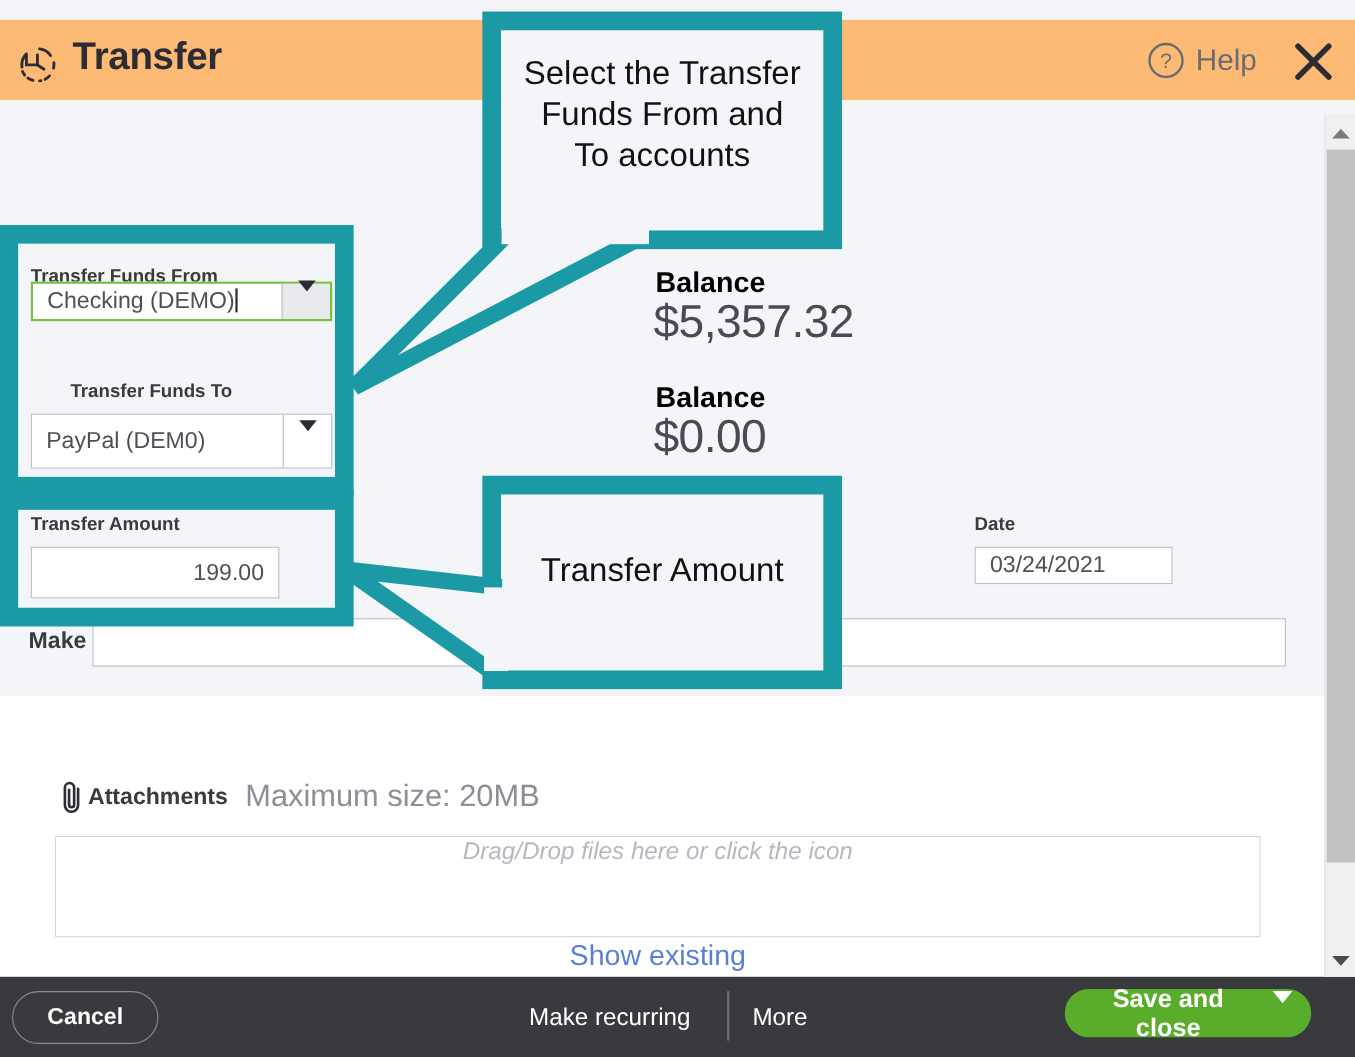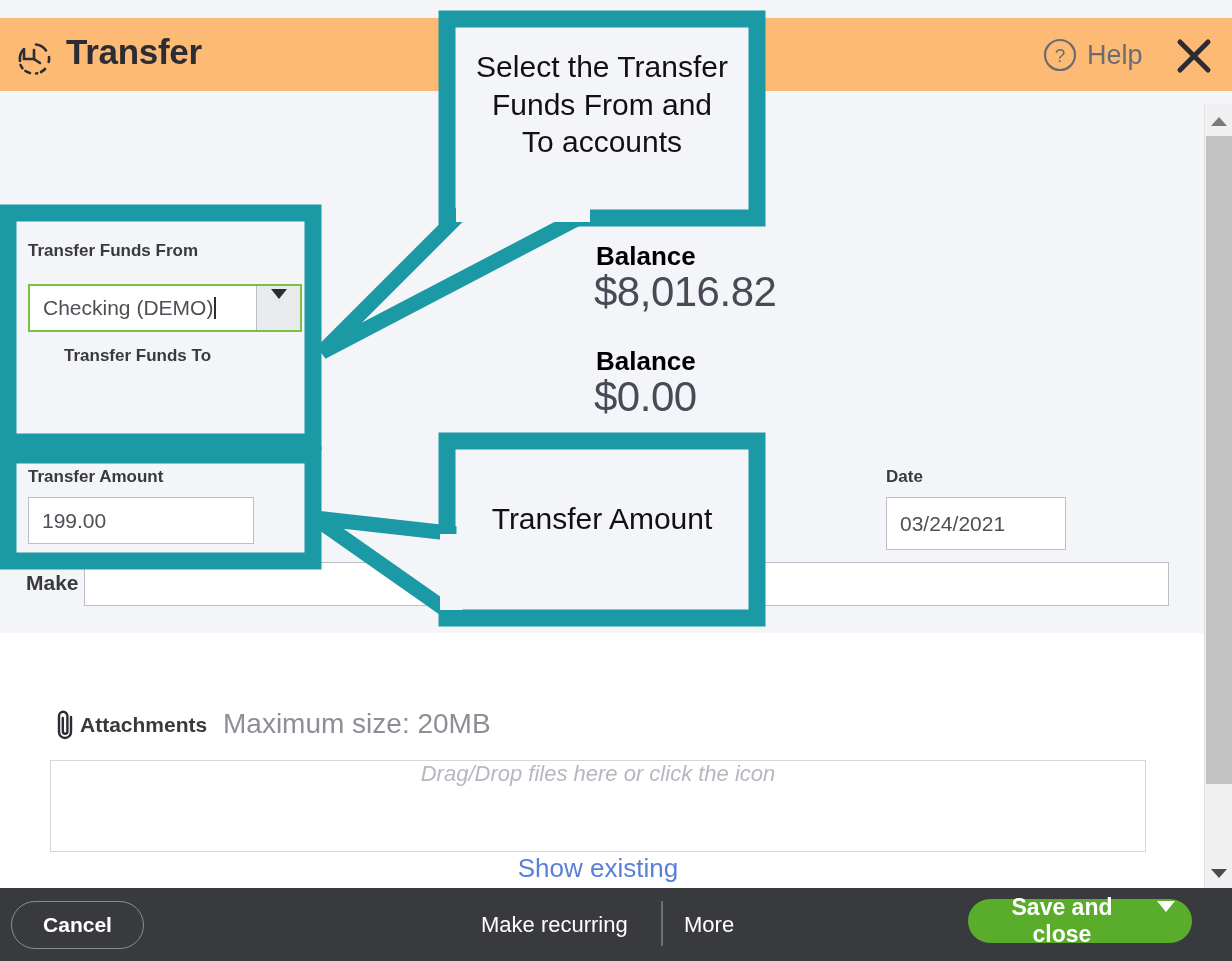--- a/index.html
+++ b/index.html
@@ -140,21 +140,21 @@
     display: flex;
     align-items: center;
   }
   .textbox .val {
     font-size: 21px;
     color: #4f5056;
     width: 100%;
     padding: 0 13px;
     box-sizing: border-box;
   }
-  .val.right { }
+  .val.right { text-align: right; }
 
   .cursor-bar {
     display: inline-block;
     width: 2px;
     height: 22px;
     background: #2c2c35;
     vertical-align: -4px;
     margin-left: 1px;
   }
 
@@ -364,40 +364,46 @@
     <div class="hdr-close">
       <svg width="44" height="44" viewBox="0 0 44 44">
         <path d="M8 8 L36 36 M36 8 L8 36" stroke="#2c2c35" stroke-width="5" stroke-linecap="round"></path>
       </svg>
     </div>
   </div>
 
   <div class="form-area"></div>
 
   <div class="field-label" style="left:28px; top:241px;">Transfer Funds From</div>
-  <div class="combo focused" style="left:28px; top:284px; width:274px; height:48px;">
+  <div class="combo focused" style="left:28px; top:256px; width:274px; height:36px;">
     <div class="combo-text"><span>Checking (DEMO)</span><span class="cursor-bar"></span></div>
     <div class="caret-box gray">
       <span class="caret-wrap"><i class="caret"></i></span>
     </div>
   </div>
   <div class="balance-label" style="left:596px; top:241px;">Balance</div>
-  <div class="balance-value" style="left:594px; top:268px;">$8,016.82</div>
+  <div class="balance-value" style="left:594px; top:268px;">$5,357.32</div>
 
   <div class="field-label" style="left:28px; top:346px;margin-left:36px;">Transfer Funds To</div>
+  <div class="combo" style="left:28px; top:376px; width:274px; height:50px;">
+    <div class="combo-text">PayPal (DEM0)</div>
+    <div class="caret-box">
+      <span class="caret-wrap"><i class="caret"></i></span>
+    </div>
+  </div>
   <div class="balance-label" style="left:596px; top:346px;">Balance</div>
   <div class="balance-value" style="left:594px; top:373px;">$0.00</div>
 
   <div class="field-label" style="left:28px; top:467px;">Transfer Amount</div>
   <div class="textbox" style="left:28px; top:497px; width:226px; height:47px;">
     <div class="val right">199.00</div>
   </div>
 
   <div class="field-label" style="left:886px; top:467px;">Date</div>
-  <div class="textbox" style="left:886px; top:497px; width:180px; height:53px;">
+  <div class="textbox" style="left:886px; top:497px; width:180px; height:34px;">
     <div class="val">03/24/2021</div>
   </div>
 
   <div class="field-label" style="left:26px; top:571px; font-size:21px;">Make</div>
   <div class="textbox" style="left:84px; top:562px; width:1085px; height:44px;">
     <div class="val"></div>
   </div>
 
   <div class="attach-area"></div>
   <div class="clip-icon">

